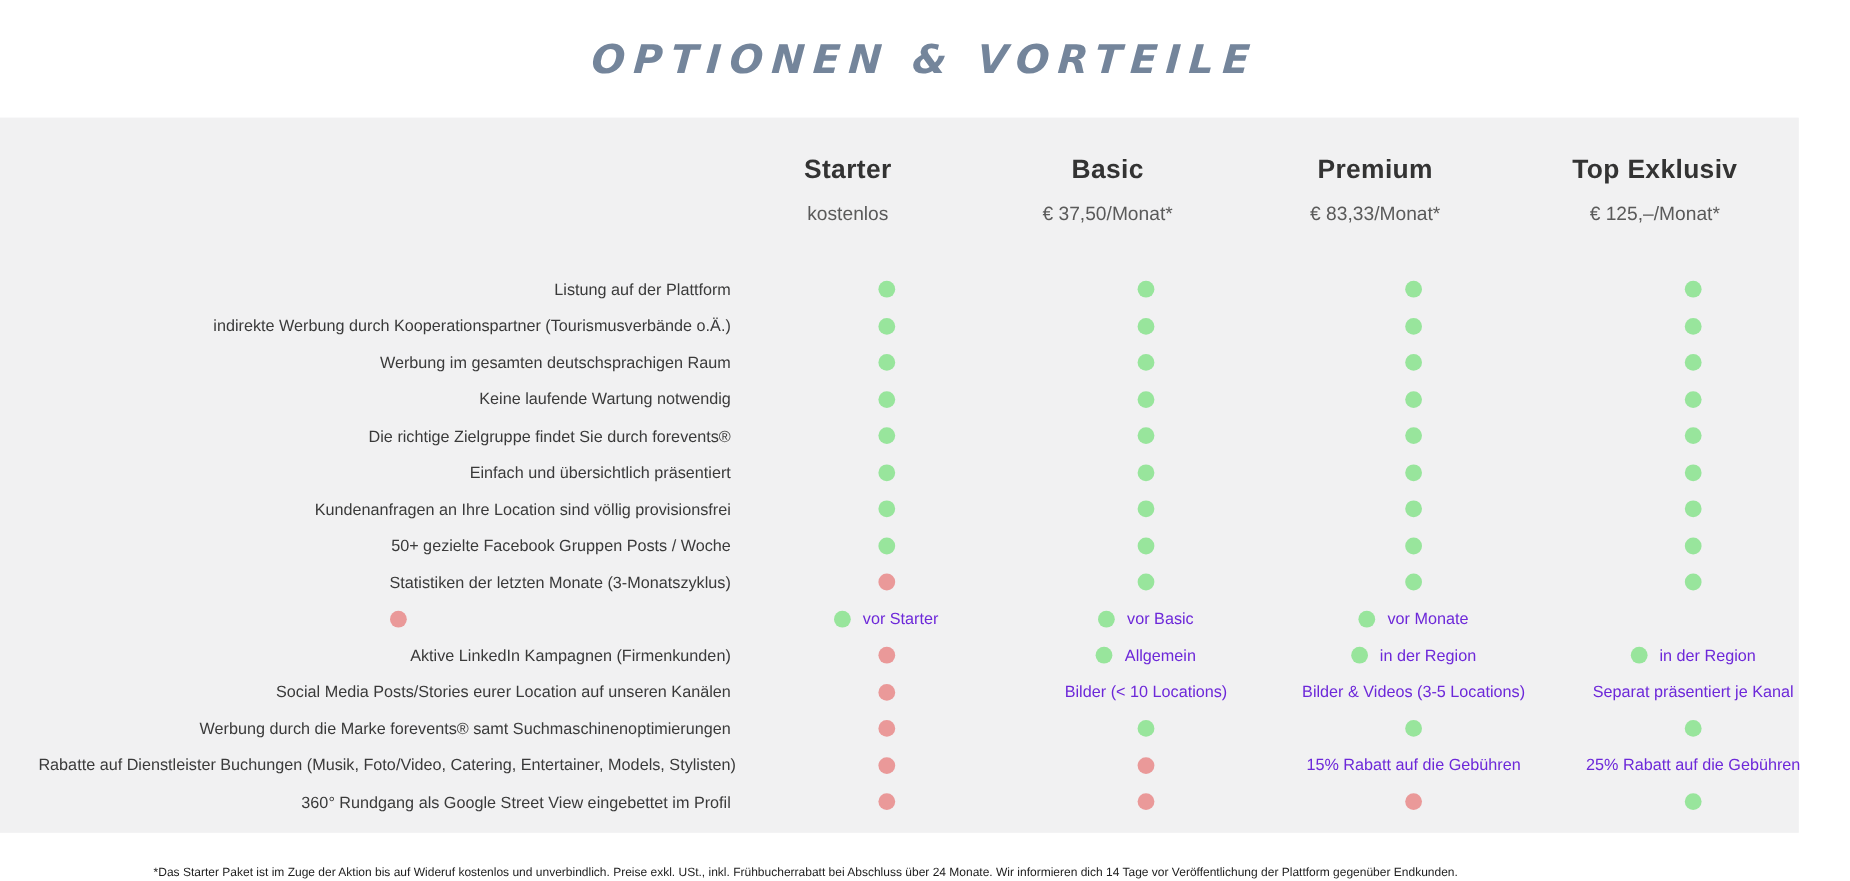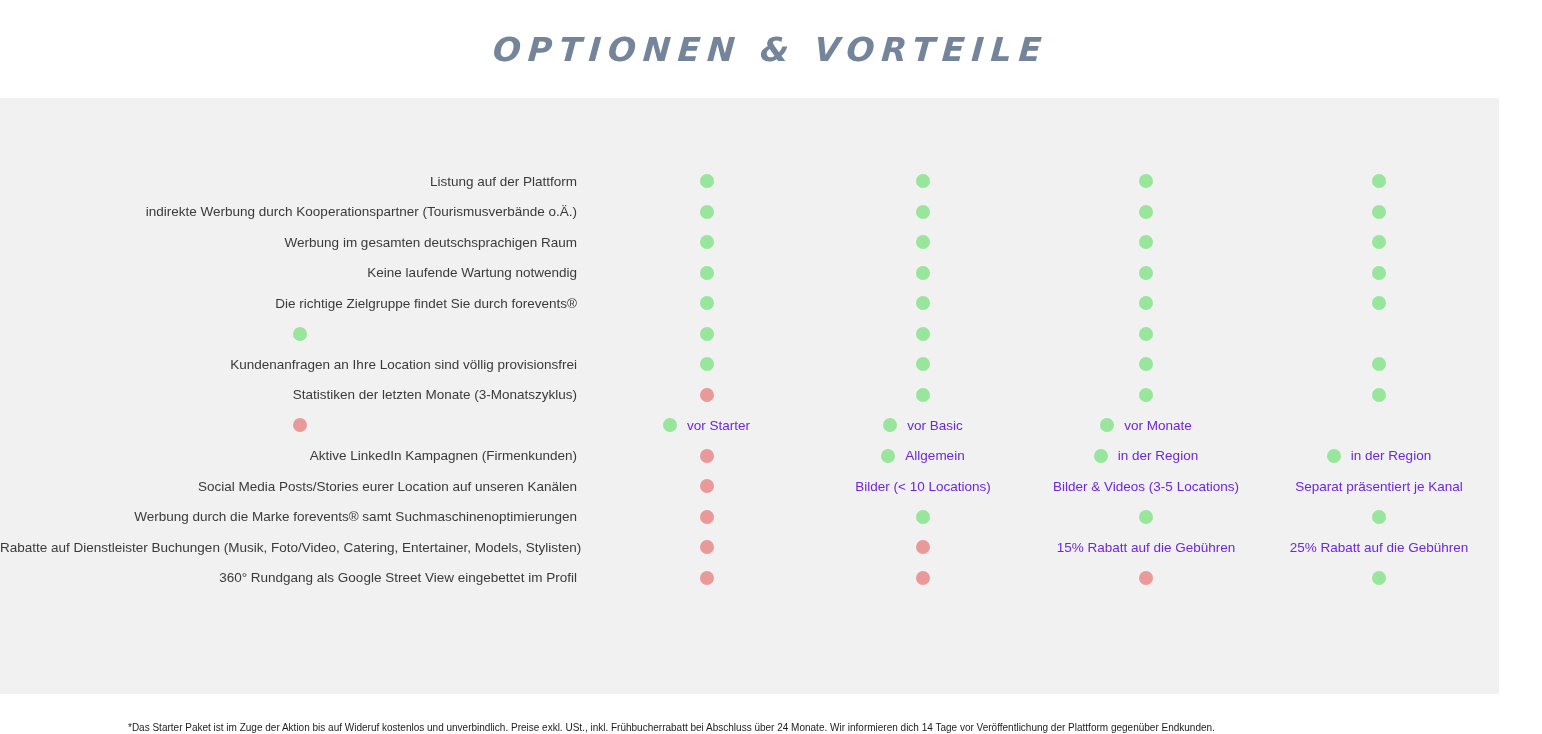--- a/index.html
+++ b/index.html
@@ -49,21 +49,21 @@
     font-size: 22px;
     font-weight: 700;
     color: #333333;
     letter-spacing: 0.3px;
   }
   .plan-price {
     margin-top: 16px;
     font-size: 16px;
     color: #5a5a5a;
   }
-  .rows { margin-top: 38px; }
+  .rows { margin-top: 38px; margin-left: 32px; }
   .row { height: 30.5px; }
   .label-cell {
     text-align: right;
     padding-right: 23px;
     font-size: 13.5px;
     color: #3a3a3a;
     white-space: nowrap;
   }
   .cell {
     display: flex;
@@ -91,20 +91,40 @@
 </style>
 </head>
 <body>
 
 <div class="page">
   <header class="title-bar">
     <h1 class="page-title">Optionen &amp; Vorteile</h1>
   </header>
 
   <section class="panel">
+    <div class="grid header-row" id="header-row">
+      <div class="label-cell"></div>
+
+    <div class="plan-cell">
+          <div class="plan-name">Starter</div>
+          <div class="plan-price">kostenlos</div>
+        </div>
+        <div class="plan-cell">
+          <div class="plan-name">Basic</div>
+          <div class="plan-price">€ 37,50/Monat*</div>
+        </div>
+        <div class="plan-cell">
+          <div class="plan-name">Premium</div>
+          <div class="plan-price">€ 83,33/Monat*</div>
+        </div>
+        <div class="plan-cell">
+          <div class="plan-name">Top Exklusiv</div>
+          <div class="plan-price">€ 125,–/Monat*</div>
+        </div>
+      </div>
     <div class="rows" id="rows">
 
     <div class="grid row">
           <div class="label-cell">Listung auf der Plattform</div>
           <div class="cell">
             <span class="dot green"></span>
           </div>
           <div class="cell">
             <span class="dot green"></span>
           </div>
@@ -169,35 +189,51 @@
             <span class="dot green"></span>
           </div>
           <div class="cell">
             <span class="dot green"></span>
           </div>
           <div class="cell">
             <span class="dot green"></span>
           </div>
         </div>
         <div class="grid row">
+          <div class="label-cell">Einfach und übersichtlich präsentiert</div>
           <div class="cell">
             <span class="dot green"></span>
           </div>
           <div class="cell">
             <span class="dot green"></span>
           </div>
           <div class="cell">
             <span class="dot green"></span>
           </div>
           <div class="cell">
             <span class="dot green"></span>
           </div>
         </div>
         <div class="grid row">
           <div class="label-cell">Kundenanfragen an Ihre Location sind völlig provisionsfrei</div>
+          <div class="cell">
+            <span class="dot green"></span>
+          </div>
+          <div class="cell">
+            <span class="dot green"></span>
+          </div>
+          <div class="cell">
+            <span class="dot green"></span>
+          </div>
+          <div class="cell">
+            <span class="dot green"></span>
+          </div>
+        </div>
+        <div class="grid row">
+          <div class="label-cell">50+ gezielte Facebook Gruppen Posts / Woche</div>
           <div class="cell">
             <span class="dot green"></span>
           </div>
           <div class="cell">
             <span class="dot green"></span>
           </div>
           <div class="cell">
             <span class="dot green"></span>
           </div>
           <div class="cell">

